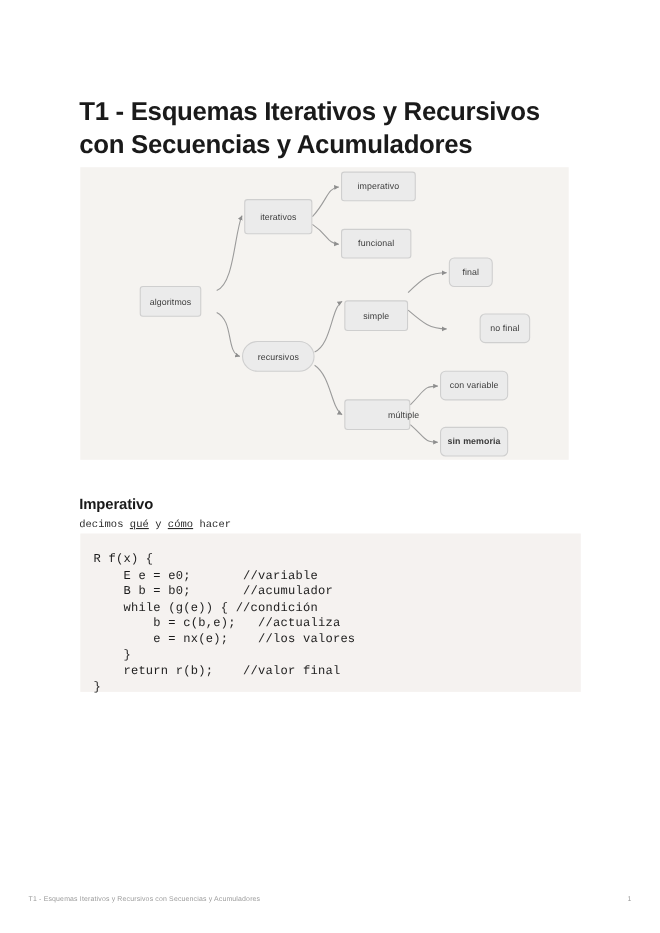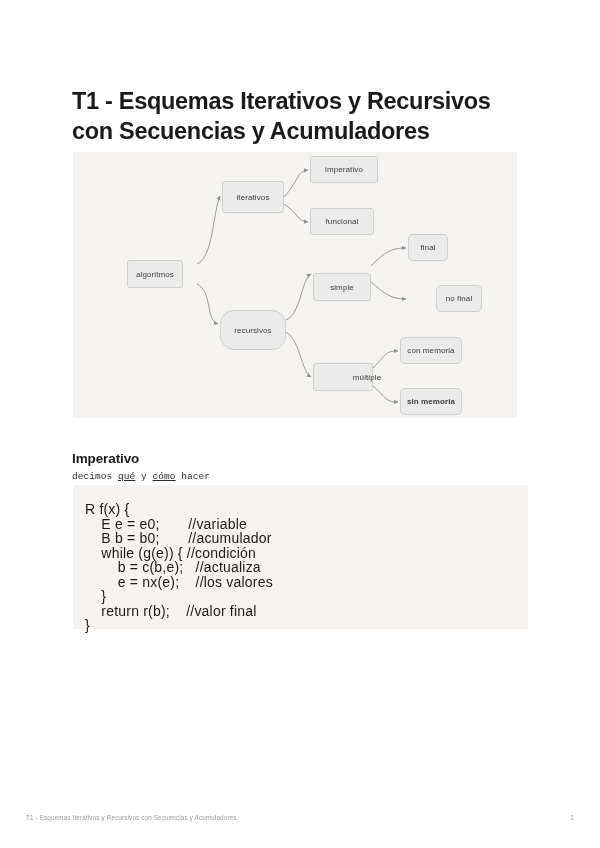--- a/index.html
+++ b/index.html
@@ -98,22 +98,22 @@
     left: 73px;
     top: 485px;
     width: 455px;
     height: 144px;
     background: #f5f2f0;
     box-sizing: border-box;
     padding: 17px 0 0 12px;
   }
   .code-block pre {
     margin: 0;
-    font-family: Liberation Sans, sans-serif;
-    font-size: 14px;
+    font-family: Liberation Mono, monospace;
+    font-size: 11px;
     line-height: 14.5px;
     color: #1c1c1c;
     white-space: pre;
     letter-spacing: 0.2px;
   }
 
   
   .footer {
     position: absolute;
     left: 26px;
@@ -155,21 +155,21 @@
         <path d="M300,234 C314,246 312,250 325,250"></path>
       </g>
     </svg>
 
     <div class="node-box" style="left:54px;top:108px;width:56px;height:28px;">
       <span>algoritmos</span>
     </div>
     <div class="node-box" style="left:149px;top:29px;width:62px;height:32px;">
       <span>iterativos</span>
     </div>
-    <div class="node-box" style="left:147px;top:158px;width:66px;height:40px;border-radius:14px;">
+    <div class="node-box" style="left:147px;top:158px;width:66px;height:28px;border-radius:14px;">
       <span>recursivos</span>
     </div>
     <div class="node-box" style="left:237px;top:4px;width:68px;height:27px;">
       <span>imperativo</span>
     </div>
     <div class="node-box" style="left:237px;top:56px;width:64px;height:27px;">
       <span>funcional</span>
     </div>
     <div class="node-box" style="left:240px;top:108px;width:58px;height:28px;margin-top:13px;">
       <span>simple</span>
@@ -177,21 +177,21 @@
     <div class="node-box" style="left:240px;top:211px;width:60px;height:28px;padding-left:48px;">
       <span>múltiple</span>
     </div>
     <div class="node-box rounded" style="left:335px;top:82px;width:40px;height:27px;">
       <span>final</span>
     </div>
     <div class="node-box rounded" style="left:335px;top:133px;width:46px;height:27px;margin-left:28px;">
       <span>no final</span>
     </div>
     <div class="node-box rounded" style="left:327px;top:185px;width:62px;height:27px;">
-      <span>con memoria</span>
+      <span>con variable</span>
     </div>
     <div class="node-box rounded" style="left:327px;top:236px;width:62px;height:27px;font-weight:bold;">
       <span>sin memoria</span>
     </div>
   </div>
 
   <h2 class="section-heading">Imperativo</h2>
 
   <p class="section-para"><span>decimos </span><u>qué</u><span> y </span><u>cómo</u><span> hacer</span></p>
 

